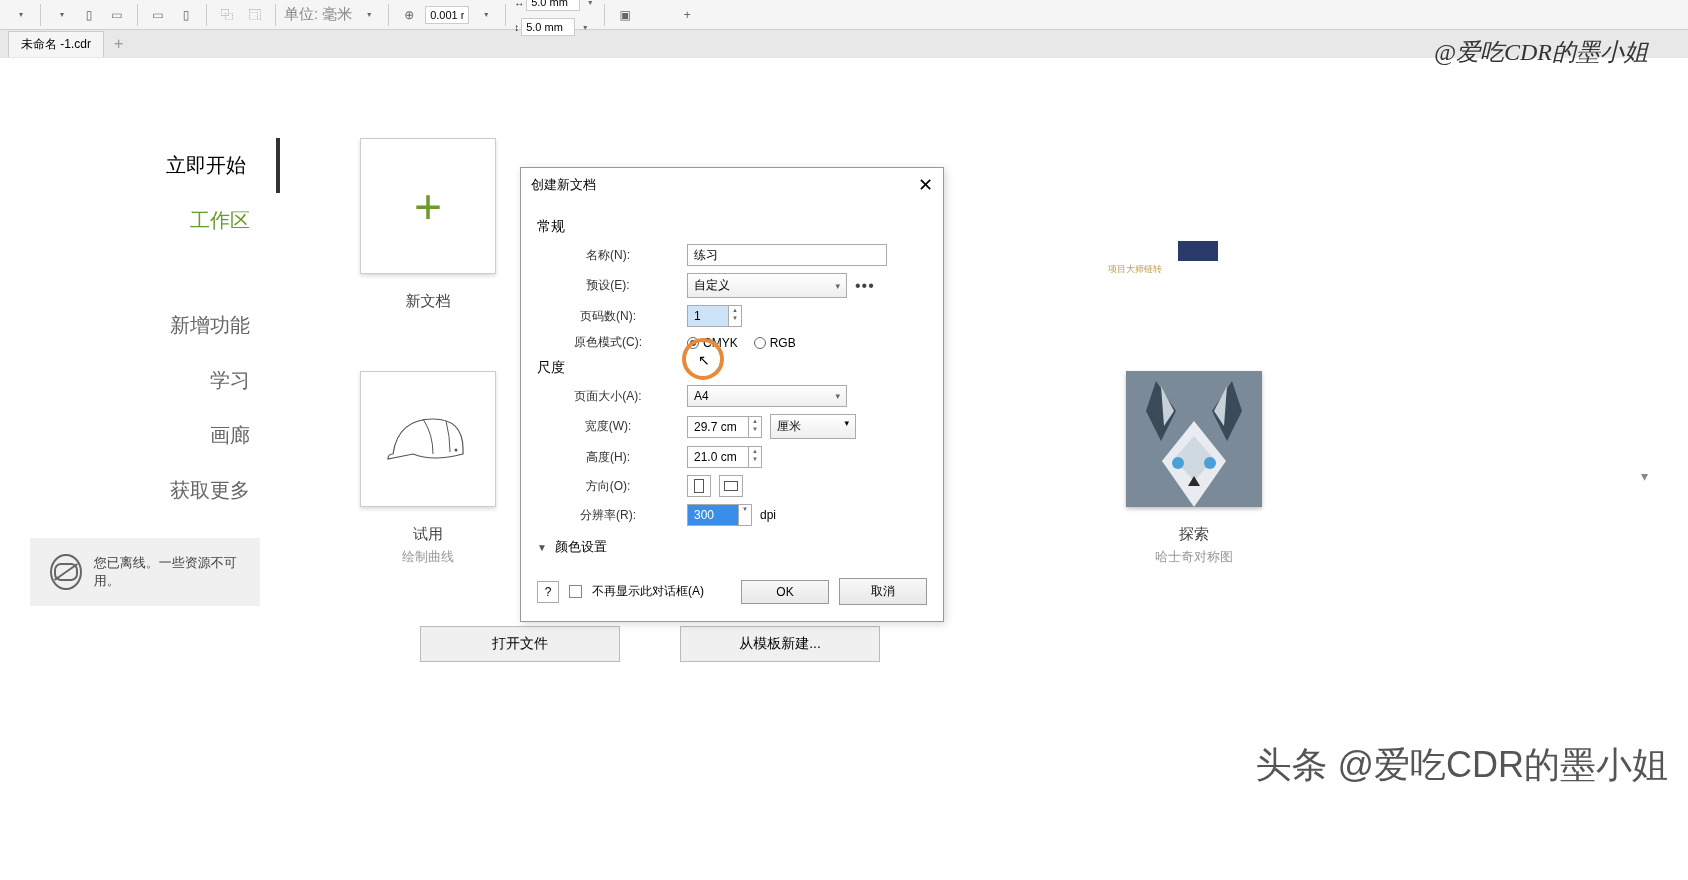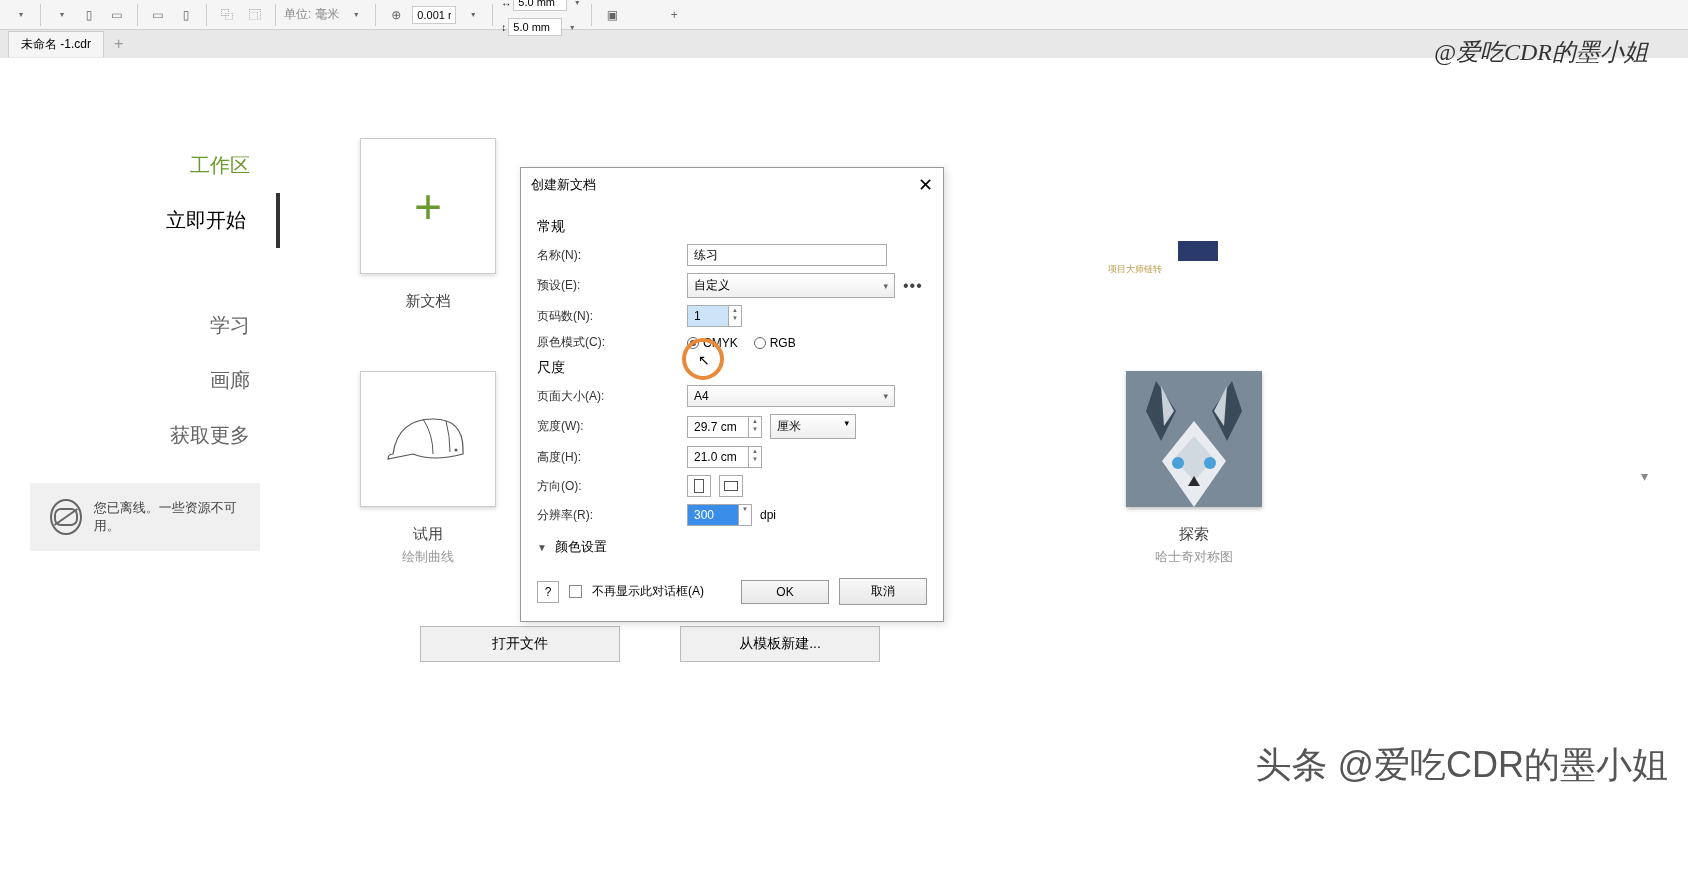--- a/index.html
+++ b/index.html
@@ -2,21 +2,21 @@
 <html><head>
 <meta charset="utf-8">
 <style>
 * { box-sizing: border-box; margin: 0; padding: 0; font-family: "Microsoft YaHei", sans-serif; }
 body { background: #fff; width: 1688px; height: 880px; overflow: hidden; position: relative; }
 
 .toolbar { height: 30px; background: #f5f5f5; border-bottom: 1px solid #d0d0d0; display: flex; align-items: center; padding: 0 8px; gap: 4px; }
 .tb-btn { width: 24px; height: 24px; border: 1px solid transparent; display: flex; align-items: center; justify-content: center; font-size: 12px; color: #666; }
 .tb-btn.dd::after { content: "▾"; font-size: 8px; margin-left: 2px; }
 .tb-sep { width: 1px; height: 22px; background: #ccc; margin: 0 4px; }
-.tb-label { font-size: 12px; color: #888; }
+.tb-label { font-size: 15px; color: #888; }
 .tb-input { font-size: 11px; padding: 2px 4px; border: 1px solid #ccc; width: 44px; }
 .tb-dim { display: flex; flex-direction: column; gap: 1px; font-size: 10px; }
 .tb-dim-row { display: flex; align-items: center; gap: 2px; }
 
 .tabbar { height: 28px; background: #e8e8e8; display: flex; align-items: center; padding-left: 8px; }
 .tab { padding: 4px 12px; font-size: 12px; background: #f5f5f5; border: 1px solid #ccc; border-bottom: none; }
 .tab-add { padding: 4px 10px; color: #999; cursor: pointer; }
 
 .watermark-top { position: absolute; right: 40px; top: 36px; font-size: 24px; font-style: italic; color: #333; font-family: "KaiTi", serif; }
 
@@ -45,23 +45,23 @@
 .bottom-btns { display: flex; gap: 60px; margin-top: 40px; margin-left: 60px; }
 .wide-btn { width: 200px; padding: 8px; text-align: center; font-size: 14px; border: 1px solid #bbb; background: #f0f0f0; }
 
 
 .dialog { position: absolute; left: 520px; top: 167px; width: 424px; background: #fff; border: 1px solid #999; box-shadow: 2px 2px 8px rgba(0,0,0,0.15); }
 .dlg-title { display: flex; justify-content: space-between; align-items: center; padding: 6px 10px; font-size: 13px; }
 .dlg-close { font-size: 18px; cursor: pointer; }
 .dlg-body { padding: 8px 16px 16px 16px; }
 .section-h { font-size: 14px; font-weight: 500; margin: 8px 0; }
 .field { display: flex; align-items: center; margin: 7px 0; }
-.field-label { width: 150px; text-align: left; font-size: 12px; color: #333; padding-right: 8px; }
+.field-label { width: 150px; text-align: center; font-size: 12px; color: #333; padding-right: 8px; }
 .field-input { border: 1px solid #aaa; padding: 3px 6px; font-size: 12px; width: 200px; }
-.field-select { border: 1px solid #aaa; padding: 3px 6px; font-size: 12px; width: 208px; background: linear-gradient(#fff,#eee); display: flex; justify-content: space-between; align-items: center; }
+.field-select { border: 1px solid #aaa; padding: 3px 6px; font-size: 12px; width: 160px; background: linear-gradient(#fff,#eee); display: flex; justify-content: space-between; align-items: center; }
 .field-select::after { content: "▾"; font-size: 9px; color: #666; }
 .spinner { display: inline-flex; border: 1px solid #aaa; }
 .spinner input { border: none; padding: 3px 6px; font-size: 12px; width: 40px; }
 .spinner.sel input { background: #cde3f7; }
 .spin-btns { display: flex; flex-direction: column; border-left: 1px solid #aaa; }
 .spin-btns span { font-size: 6px; padding: 0 3px; line-height: 8px; color: #666; }
 .radio-row { display: flex; gap: 16px; align-items: center; }
 .radio { display: flex; align-items: center; gap: 4px; font-size: 12px; }
 .radio-dot { width: 12px; height: 12px; border: 1px solid #666; border-radius: 50%; display: inline-flex; align-items: center; justify-content: center; }
 .radio-dot.on::after { content: ""; width: 6px; height: 6px; background: #333; border-radius: 50%; }
@@ -135,23 +135,24 @@
 
 <div class="tabbar">
   <div class="tab">未命名 -1.cdr</div>
   <div class="tab-add">+</div>
 </div>
 
 <div class="watermark-top">@爱吃CDR的墨小姐</div>
 
 <div class="welcome">
   <div class="sidebar">
+    <div class="side-item active">立即开始</div>
     <div class="side-item green">工作区</div>
-    <div class="side-item active">立即开始</div>
     <div style="height:50px"></div>
+    <div class="side-item">新增功能</div>
     <div class="side-item">学习</div>
     <div class="side-item">画廊</div>
     <div class="side-item">获取更多</div>
     <div class="side-offline">
       <div class="offline-icon"></div>
       <span>您已离线。一些资源不可用。</span>
     </div>
   </div>
 
   <div class="content">

